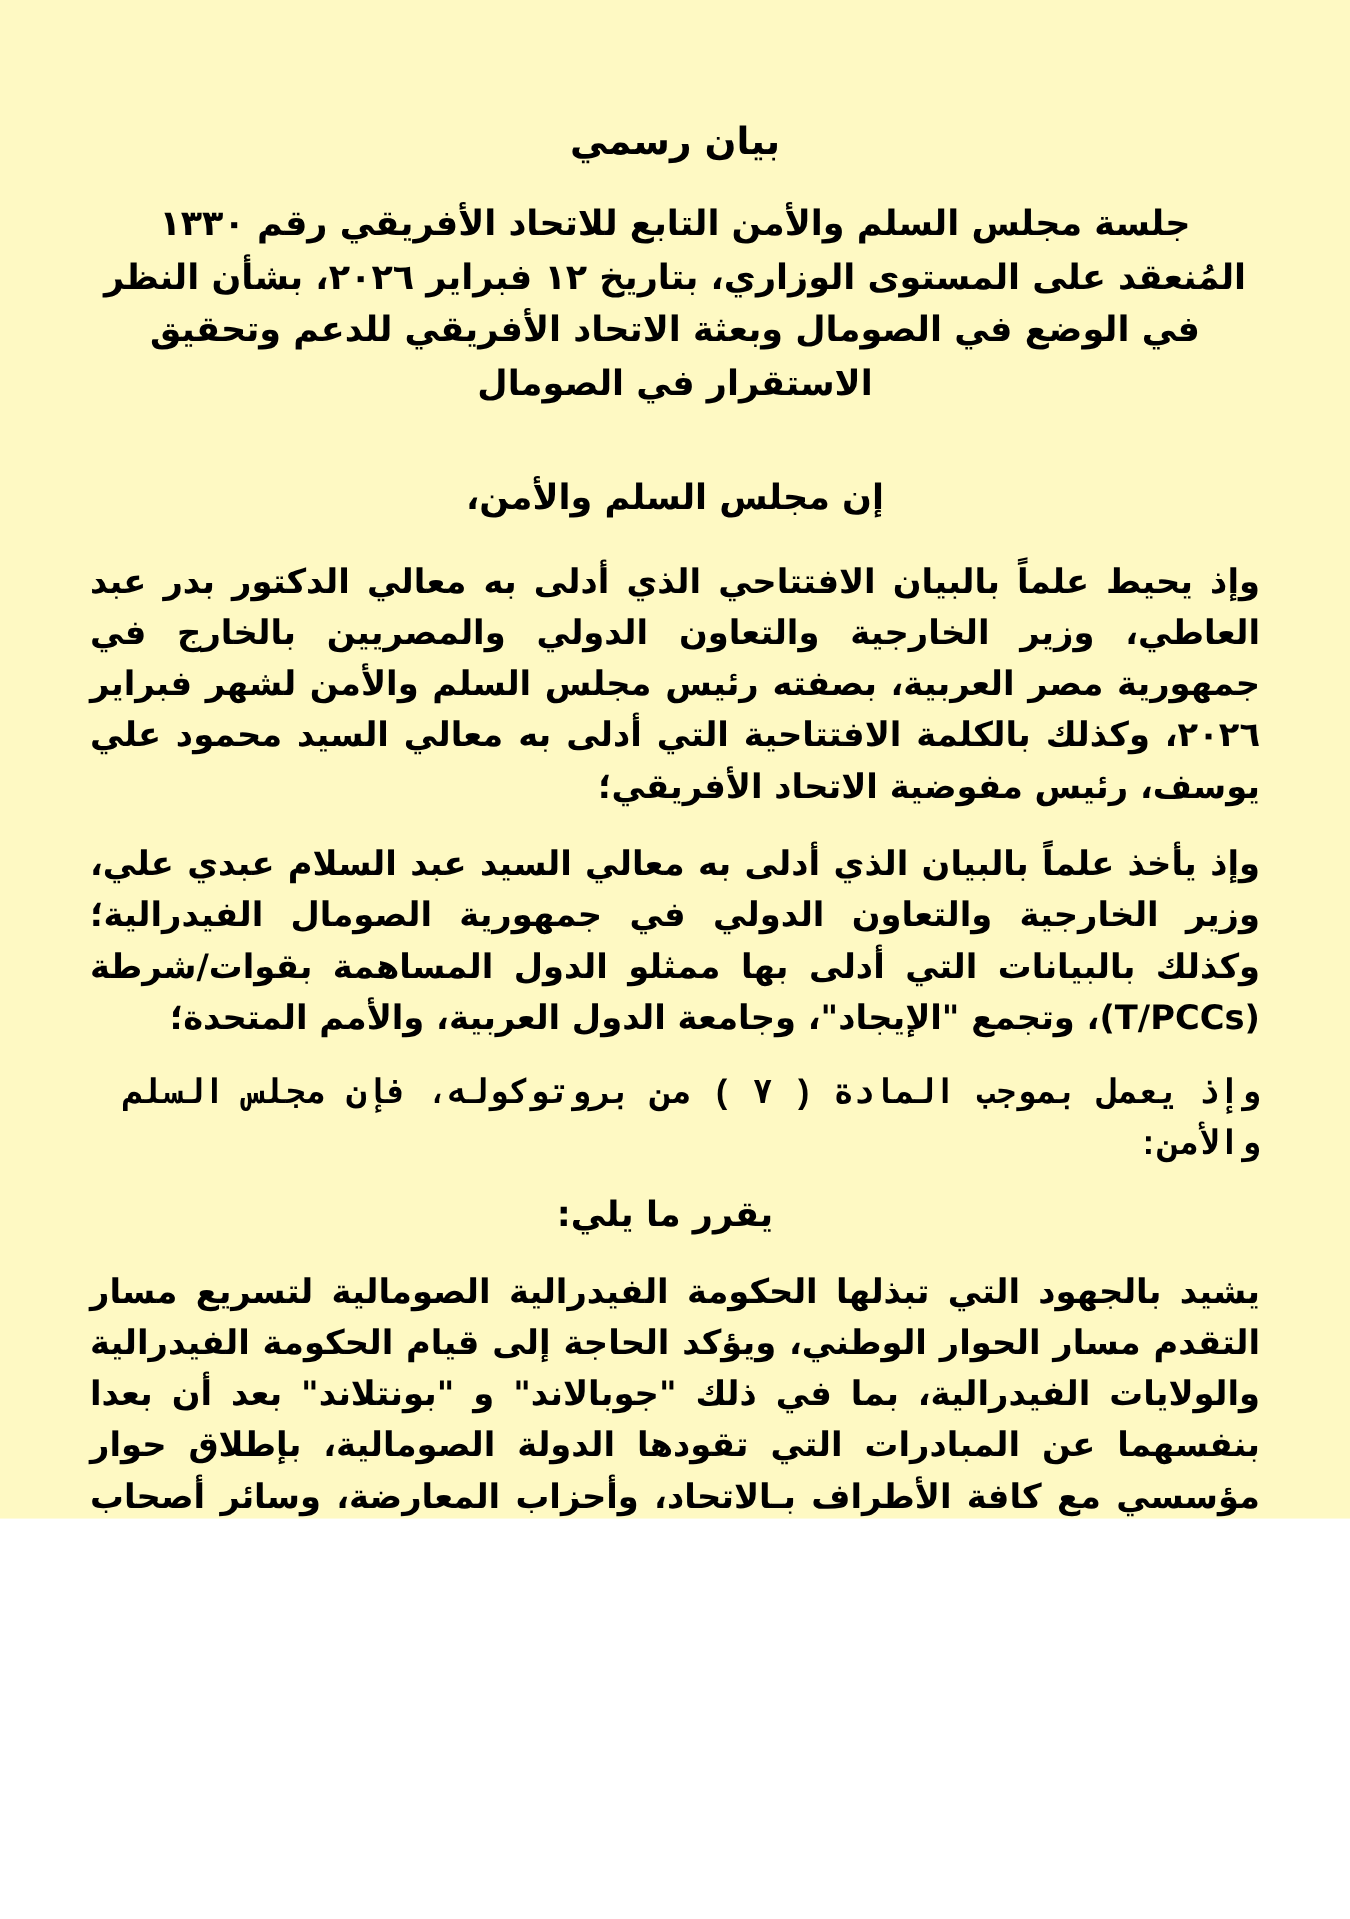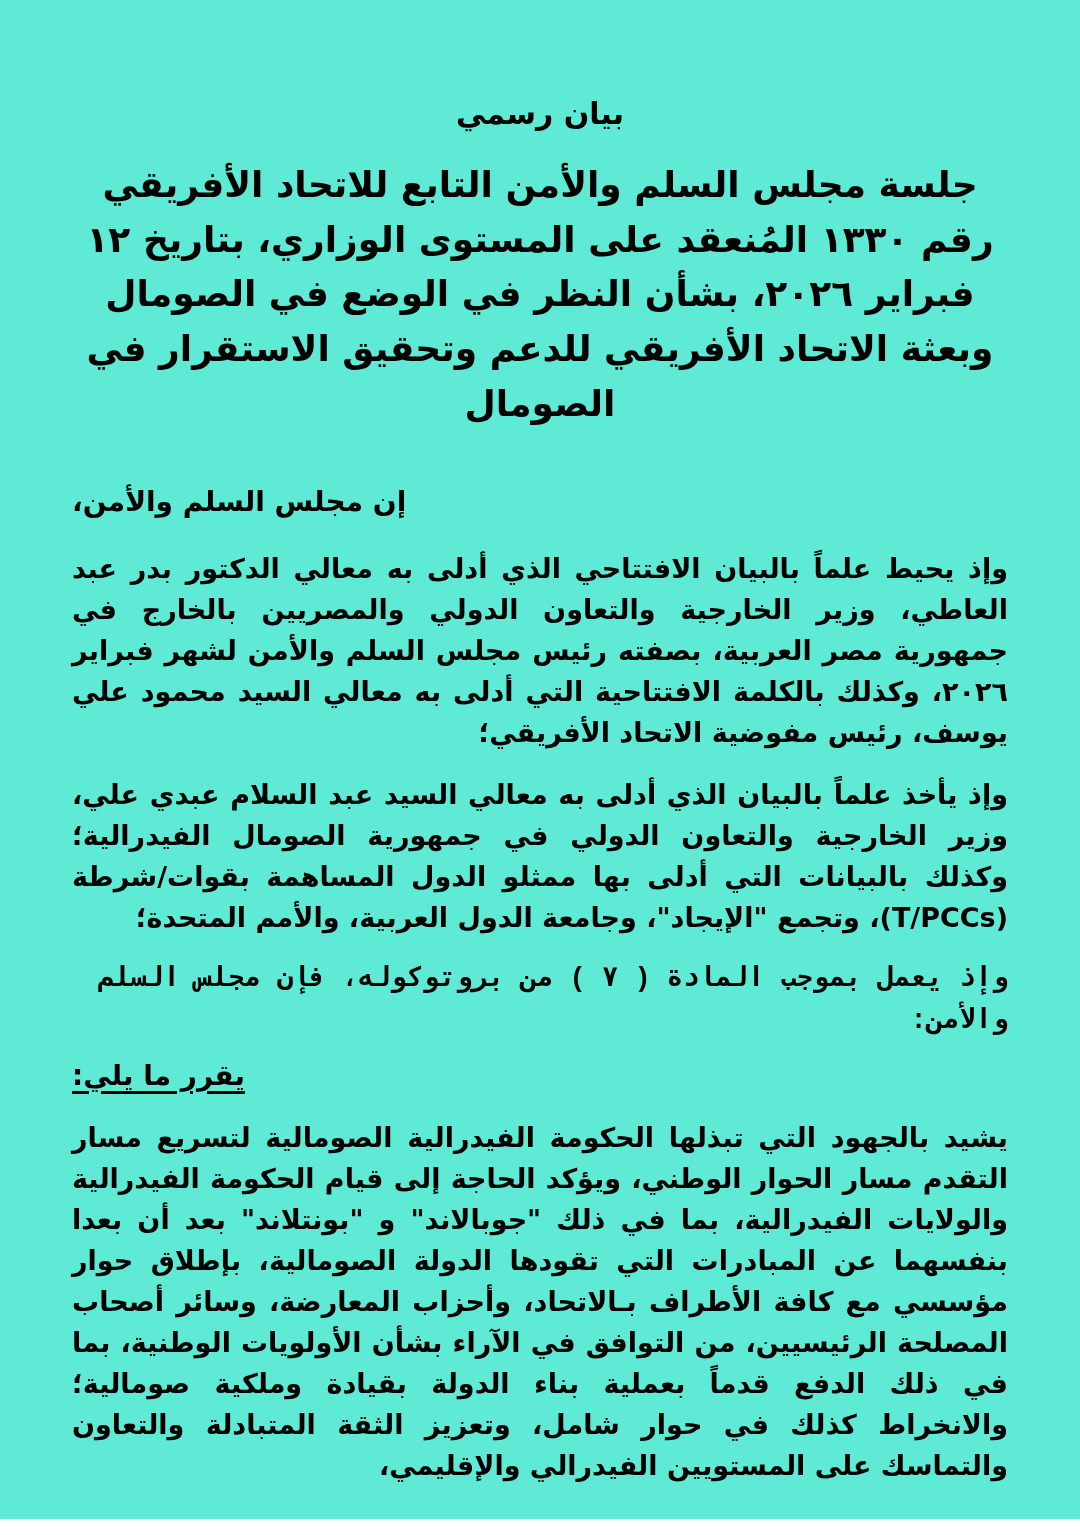--- a/index.html
+++ b/index.html
@@ -3,69 +3,68 @@
 <meta charset="utf-8">
 <style>
   html, body {
     margin: 0;
     padding: 0;
     background: #ffffff;
   }
   .page {
     position: relative;
     width: 1080px;
-    height: 1519px;
+    height: 1215px;
     margin: 0 auto;
-    background: #5eead4;
+    background: #fef9c3;
     overflow: hidden;
     direction: rtl;
     font-family: "DejaVu Sans", sans-serif;
     color: #000000;
     font-weight: 700;
   }
   .content {
     padding: 96px 72px 0 72px;
   }
   .statement-type {
     text-align: center;
     font-size: 30px;
     line-height: 1.2;
     margin: 0 0 26px 0;
   }
   .session-title {
     text-align: center;
-    font-size: 36px;
+    font-size: 28px;
     line-height: 1.52;
     margin: 0 auto 50px auto;
     max-width: 950px;
   }
   .opening-line {
     font-size: 28px;
     line-height: 1.45;
     margin: 0 0 26px 0;
-    text-align: left;
+    text-align: center;
   }
   .para {
     font-size: 27px;
     line-height: 1.52;
     margin: 0 0 21px 0;
     text-align: justify;
     text-justify: inter-word;
   }
   .para.single-line {
     text-align: right;
     margin-bottom: 14px;
     font-family: Liberation Mono, monospace;
   }
   .decides-heading {
     font-size: 28px;
     line-height: 1.4;
     margin: 14px 16px 22px 0;
-    text-align: left;
-    text-decoration: underline;
+    text-align: center;
     text-underline-offset: 6px;
     text-decoration-thickness: 3px;
   }
   .page-edge {
     position: absolute;
     left: 0;
     top: 1519px;
     width: 100%;
     height: 8px;
     background: #ebebeb;

